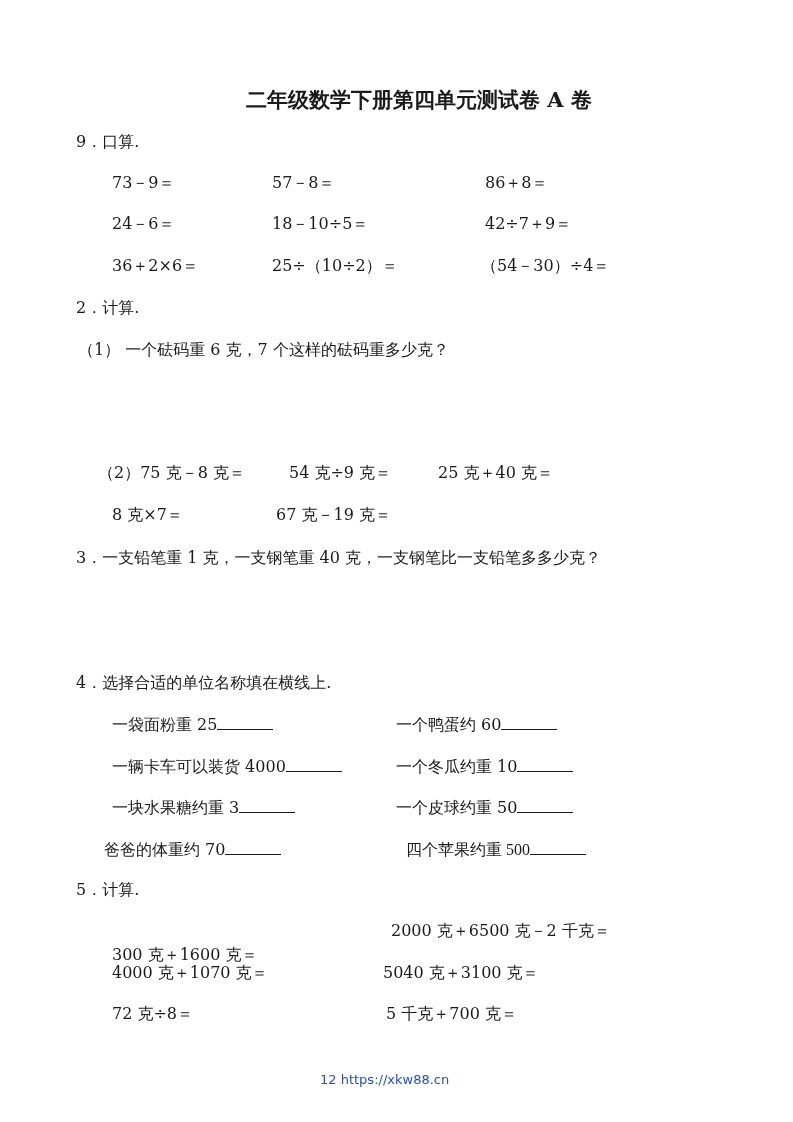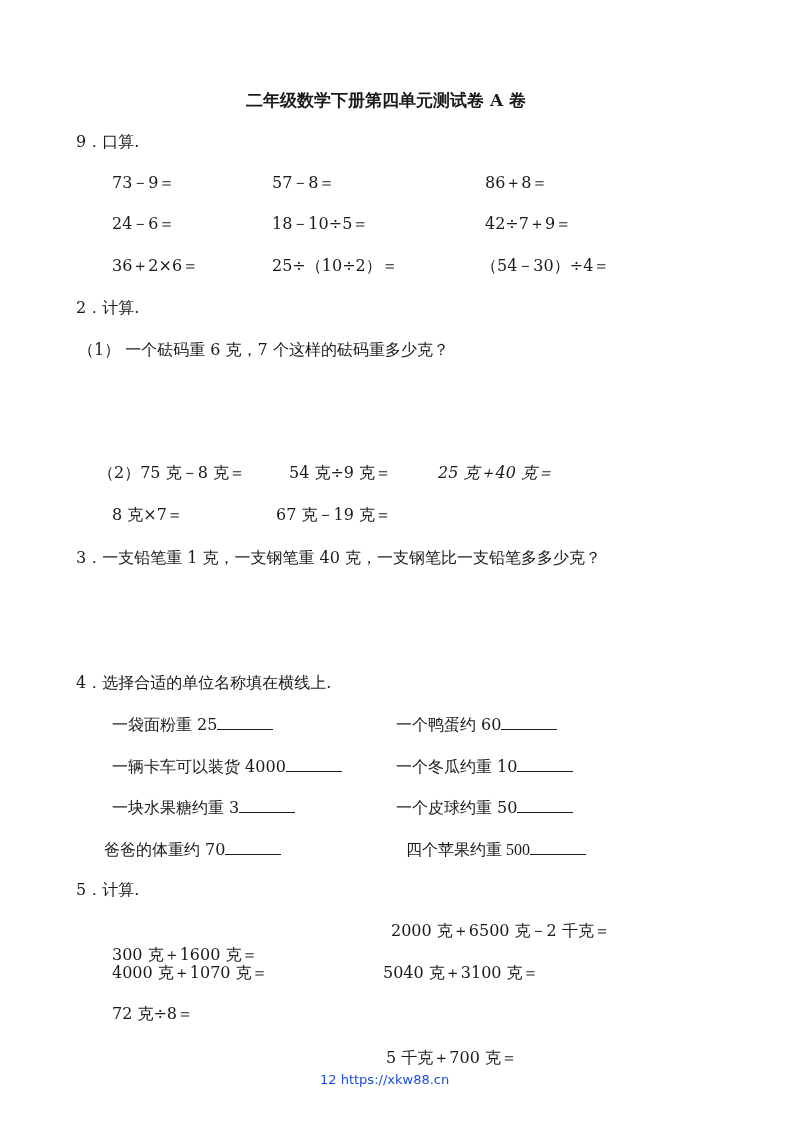--- a/index.html
+++ b/index.html
@@ -2,21 +2,21 @@
 <html><head>
   <meta charset="utf-8">
   <style>
     html, body { margin: 0; padding: 0; background: #ffffff; }
     body {
       width: 793px; height: 1122px; position: relative; overflow: hidden;
       font-family: "DejaVu Serif", "Liberation Serif", serif;
       color: #1a1a1a; font-size: 16px;
     }
     .abs { position: absolute; white-space: nowrap; line-height: 20px; }
-    .title { font-weight: bold; font-size: 17px; }
+    .title { font-weight: bold; font-size: 21px; }
     .blank { display: inline-block; width: 56px; border-bottom: 1px solid #1a1a1a; height: 15px; vertical-align: baseline; }
     .footer { font-family: "DejaVu Sans", "Liberation Sans", sans-serif; color: #1d4ed8; font-size: 13px; }
   </style>
 </head>
 <body>
 
 <div>
   <div class="abs title" style="left:246px;top:90px;">二年级数学下册第四单元测试卷 A 卷</div>
 
   <div class="abs" style="left:76px;top:132px;">9．口算.</div>
@@ -27,21 +27,21 @@
   <div class="abs" style="left:272px;top:214px;">18－10÷5＝</div>
   <div class="abs" style="left:485px;top:214px;">42÷7＋9＝</div>
   <div class="abs" style="left:112px;top:256px;">36＋2×6＝</div>
   <div class="abs" style="left:272px;top:256px;">25÷（10÷2）＝</div>
   <div class="abs" style="left:481px;top:256px;">（54－30）÷4＝</div>
 
   <div class="abs" style="left:76px;top:298px;">2．计算.</div>
   <div class="abs" style="left:78px;top:340px;">（1） 一个砝码重 6 克，7 个这样的砝码重多少克？</div>
   <div class="abs" style="left:98px;top:463px;">（2）75 克－8 克＝</div>
   <div class="abs" style="left:289px;top:463px;">54 克÷9 克＝</div>
-  <div class="abs" style="left:438px;top:463px;font-style:italic;">25 克＋40 克＝</div>
+  <div class="abs" style="left:438px;top:463px;">25 克＋40 克＝</div>
   <div class="abs" style="left:112px;top:505px;">8 克×7＝</div>
   <div class="abs" style="left:276px;top:505px;">67 克－19 克＝</div>
 
   <div class="abs" style="left:76px;top:548px;">3．一支铅笔重 1 克，一支钢笔重 40 克，一支钢笔比一支铅笔多多少克？</div>
 
   <div class="abs" style="left:76px;top:673px;">4．选择合适的单位名称填在横线上.</div>
   <div class="abs" style="left:112px;top:714px;"><span>一袋面粉重 25</span><span class="blank"></span></div>
   <div class="abs" style="left:396px;top:714px;"><span>一个鸭蛋约 60</span><span class="blank"></span></div>
   <div class="abs" style="left:112px;top:756px;"><span>一辆卡车可以装货 4000</span><span class="blank"></span></div>
   <div class="abs" style="left:396px;top:756px;"><span>一个冬瓜约重 10</span><span class="blank"></span></div>
@@ -49,16 +49,16 @@
   <div class="abs" style="left:396px;top:797px;"><span>一个皮球约重 50</span><span class="blank"></span></div>
   <div class="abs" style="left:104px;top:839px;"><span>爸爸的体重约 70</span><span class="blank"></span></div>
   <div class="abs" style="left:406px;top:839px;font-family:Liberation Serif, serif;"><span>四个苹果约重 500</span><span class="blank"></span></div>
 
   <div class="abs" style="left:76px;top:880px;">5．计算.</div>
   <div class="abs" style="left:112px;top:921px;margin-top:24px;">300 克＋1600 克＝</div>
   <div class="abs" style="left:391px;top:921px;">2000 克＋6500 克－2 千克＝</div>
   <div class="abs" style="left:112px;top:963px;">4000 克＋1070 克＝</div>
   <div class="abs" style="left:383px;top:963px;">5040 克＋3100 克＝</div>
   <div class="abs" style="left:112px;top:1004px;">72 克÷8＝</div>
-  <div class="abs" style="left:386px;top:1004px;margin-top:44px;">5 千克＋700 克＝</div>
+  <div class="abs" style="left:386px;top:1004px;">5 千克＋700 克＝</div>
 
   <div class="abs footer" style="left:320px;top:1070px;">12 https://xkw88.cn</div>
 </div>
 
 </body></html>

